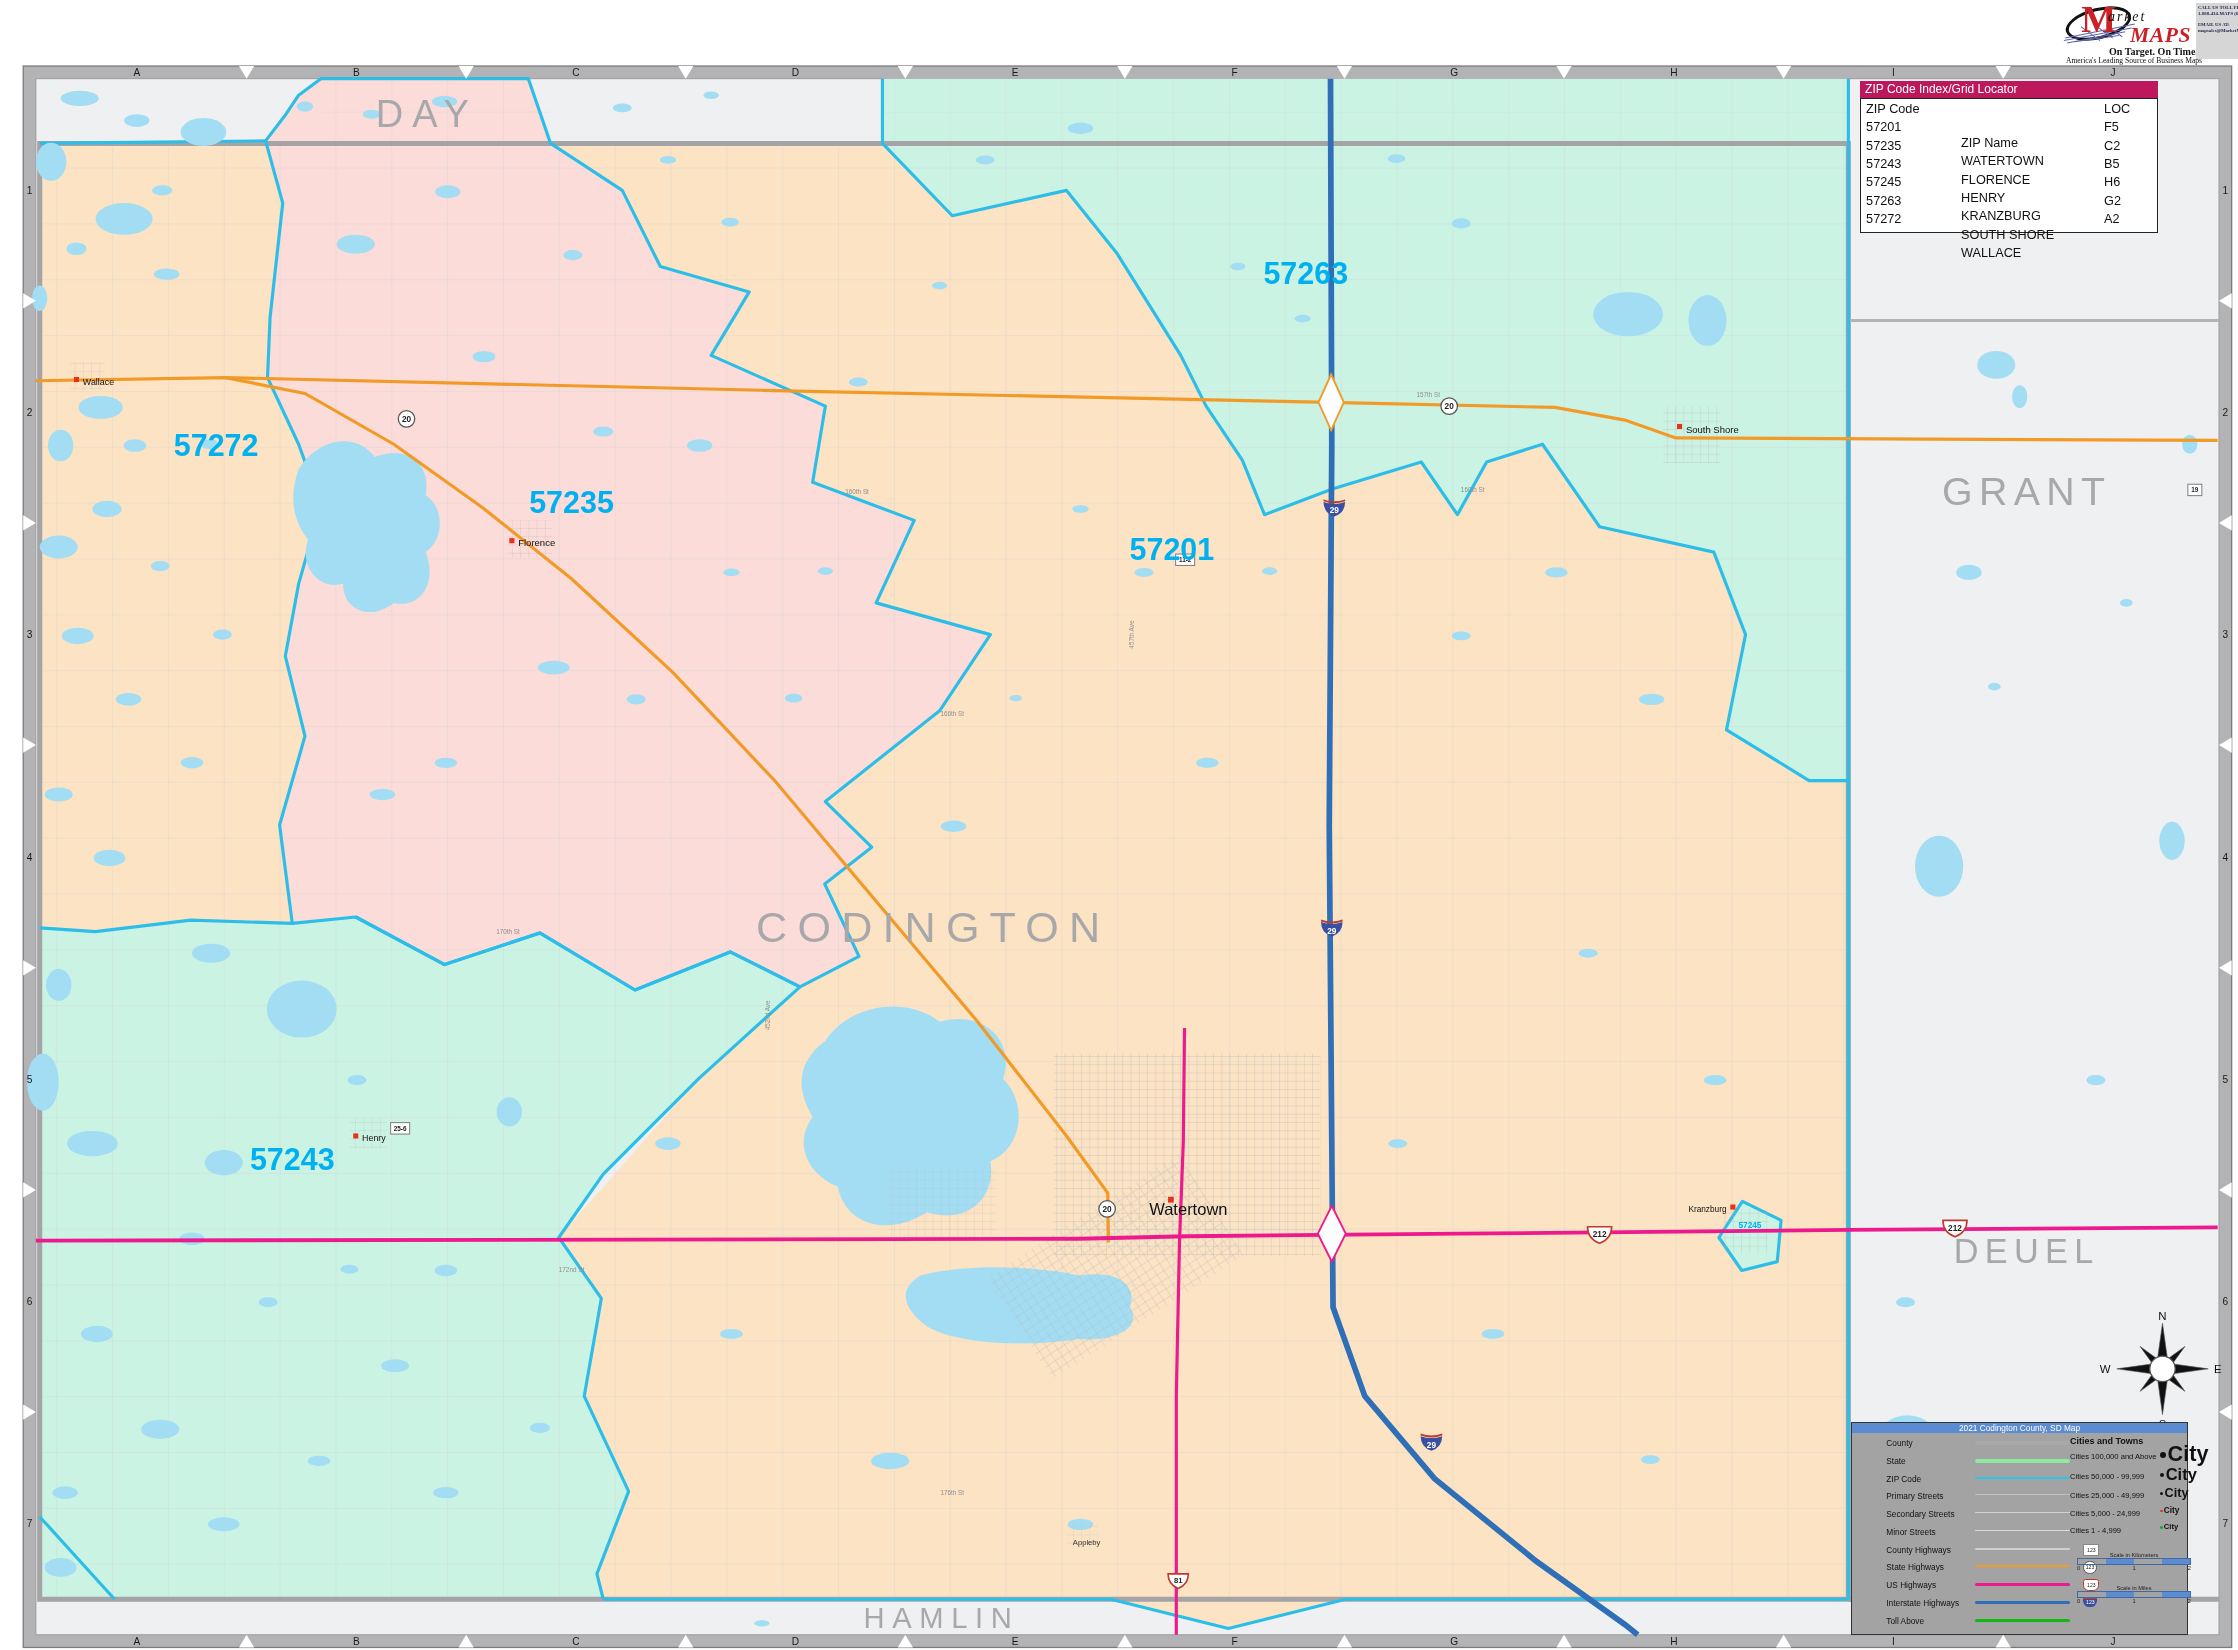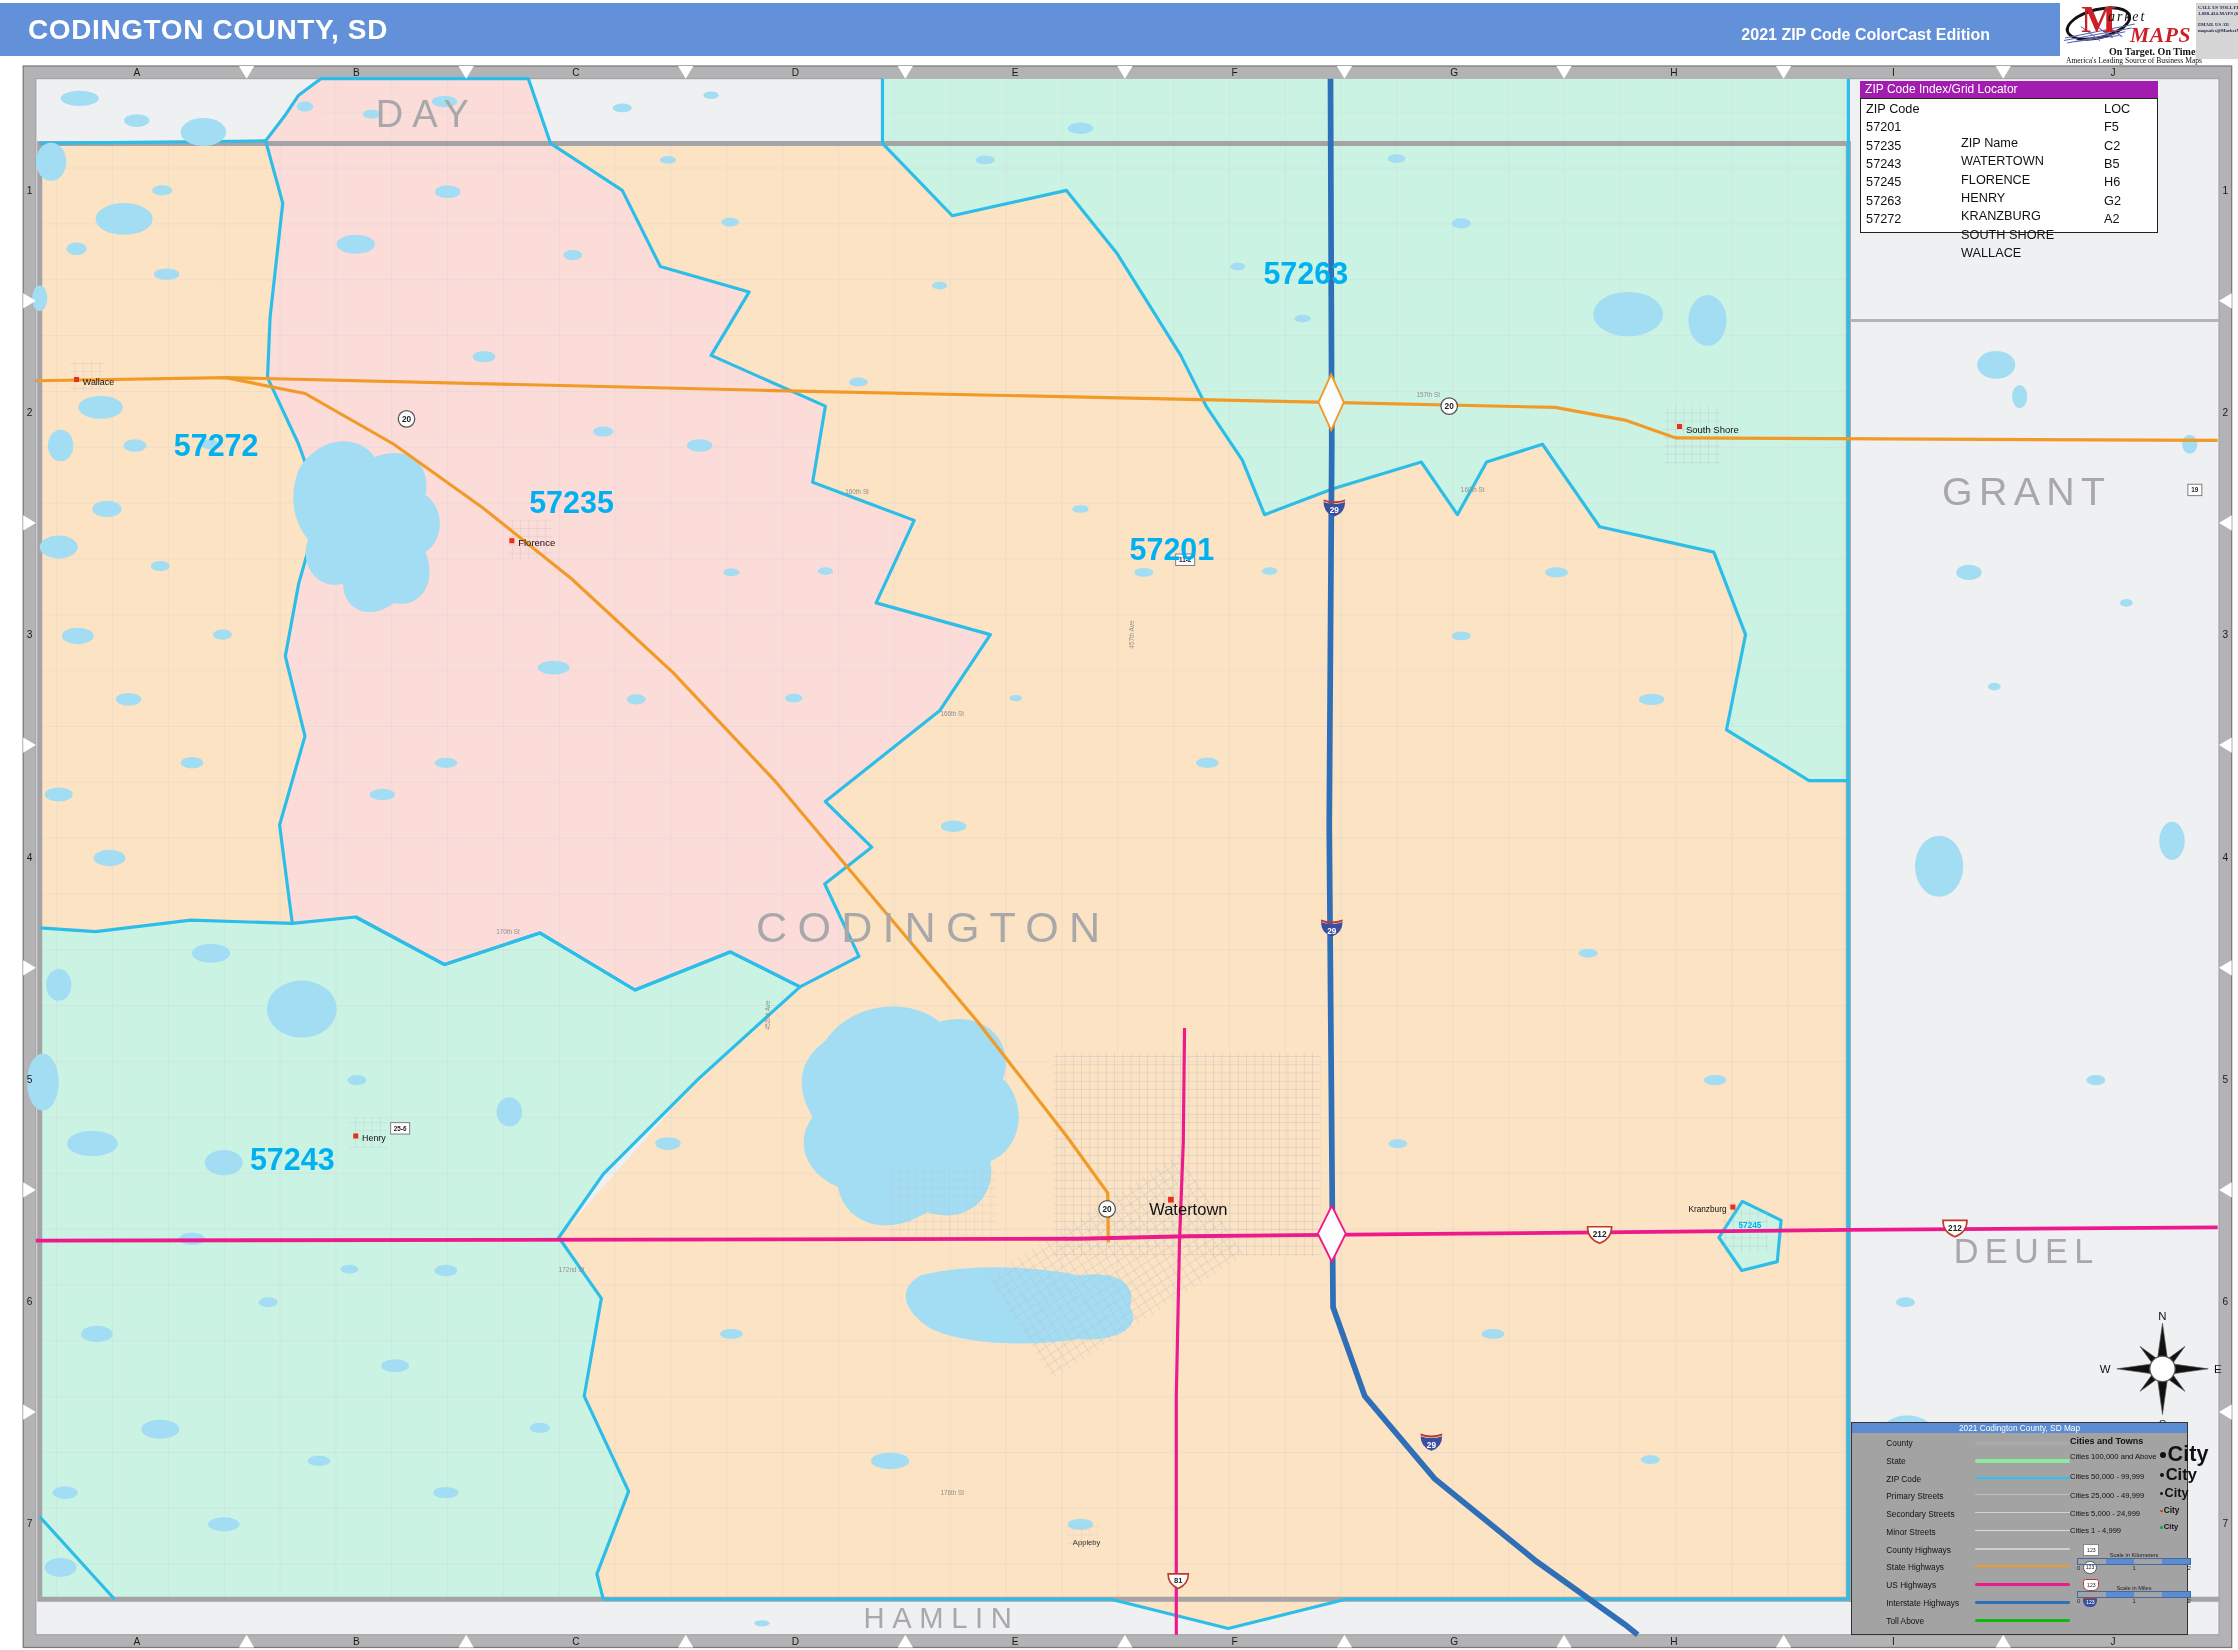--- a/index.html
+++ b/index.html
@@ -18,21 +18,21 @@
   .logo .big-m{position:absolute;left:20.3px;top:1.3px;color:#cc2027;font-size:37px;font-weight:bold;line-height:1;}
   .logo .arket{position:absolute;left:47px;top:9px;color:#111;font-size:14px;font-weight:normal;font-style:italic;letter-spacing:1.9px;}
   .logo .maps{position:absolute;left:69px;top:23px;color:#cc2027;font-size:21.6px;font-weight:bold;font-style:italic;letter-spacing:0.6px;}
   .logo .tag1{position:absolute;left:48px;top:46px;color:#111;font-size:10px;font-weight:bold;}
   .logo .tag2{position:absolute;left:0px;top:56px;color:#111;font-size:7.6px;width:146px;text-align:center;}
   .logo .contact{position:absolute;left:135px;top:2.5px;width:55px;height:56px;background:#d6d6d6;color:#1c2450;font-size:4.8px;font-weight:bold;padding:2.5px 1.9px;box-sizing:border-box;line-height:1.35;}
   .logo .contact .gap{height:3.8px;}
 
   
   .zip-index{position:absolute;left:1860px;top:81px;width:298px;}
-  .zi-title{background:#a21caf;color:#ffffff;font-size:12px;padding:1.3px 5.1px;height:14px;line-height:14px;}
+  .zi-title{background:#be185d;color:#ffffff;font-size:12px;padding:1.3px 5.1px;height:14px;line-height:14px;}
   .zi-body{background:#ffffff;border:1.3px solid #222;font-size:12.7px;color:#111;padding:1.3px 0 3.8px 0;}
   .zi-row{display:flex;height:18.4px;line-height:18.4px;}
   .zi-row .c1{width:95px;padding-left:5.1px;}
   .zi-row .c2{width:143px;margin-top:34px;}
   .zi-row .c3{width:44px;}
 
   
   .legend{position:absolute;left:1851px;top:1422px;width:337px;height:213px;background:#a3a3a3;border:1.3px solid #333;box-sizing:border-box;}
   .legend-title{background:#5b8bd0;color:#fff;font-size:8.3px;text-align:center;height:10.2px;line-height:10.2px;}
   .legend-cols{position:relative;height:248px;margin-left:28px;}
@@ -55,24 +55,20 @@
   .copyright{position:absolute;right:3.8px;bottom:1.3px;font-size:3.8px;color:#444;}
 
   svg text{font-family:"Liberation Sans", sans-serif;}
   .tiny-street{font-size:10px;fill:#8e8e90;}
 </style>
 </head>
 <body>
 
 <div class="page">
 
-  <div class="header-bar">
-    <div class="header-title">CODINGTON COUNTY, SD</div>
-    <div class="header-edition">2021 ZIP Code ColorCast Edition</div>
-  </div>
 
   <div class="logo">
     <div class="swoosh"></div>
     <svg class="scribble" viewBox="0 0 120 40">
       <path d="M5 30 L115 8 M3 34 L110 14 M8 38 L100 20 M20 36 L90 26 M30 12 L60 34 M50 8 L80 30 M70 10 L95 28" stroke="#5f66b0" stroke-width="1.6" fill="none"></path>
     </svg>
     <div class="big-m">M</div>
     <div class="arket">arket</div>
     <div class="maps">MAPS</div>
     <div class="tag1">On Target.  On Time.</div>

